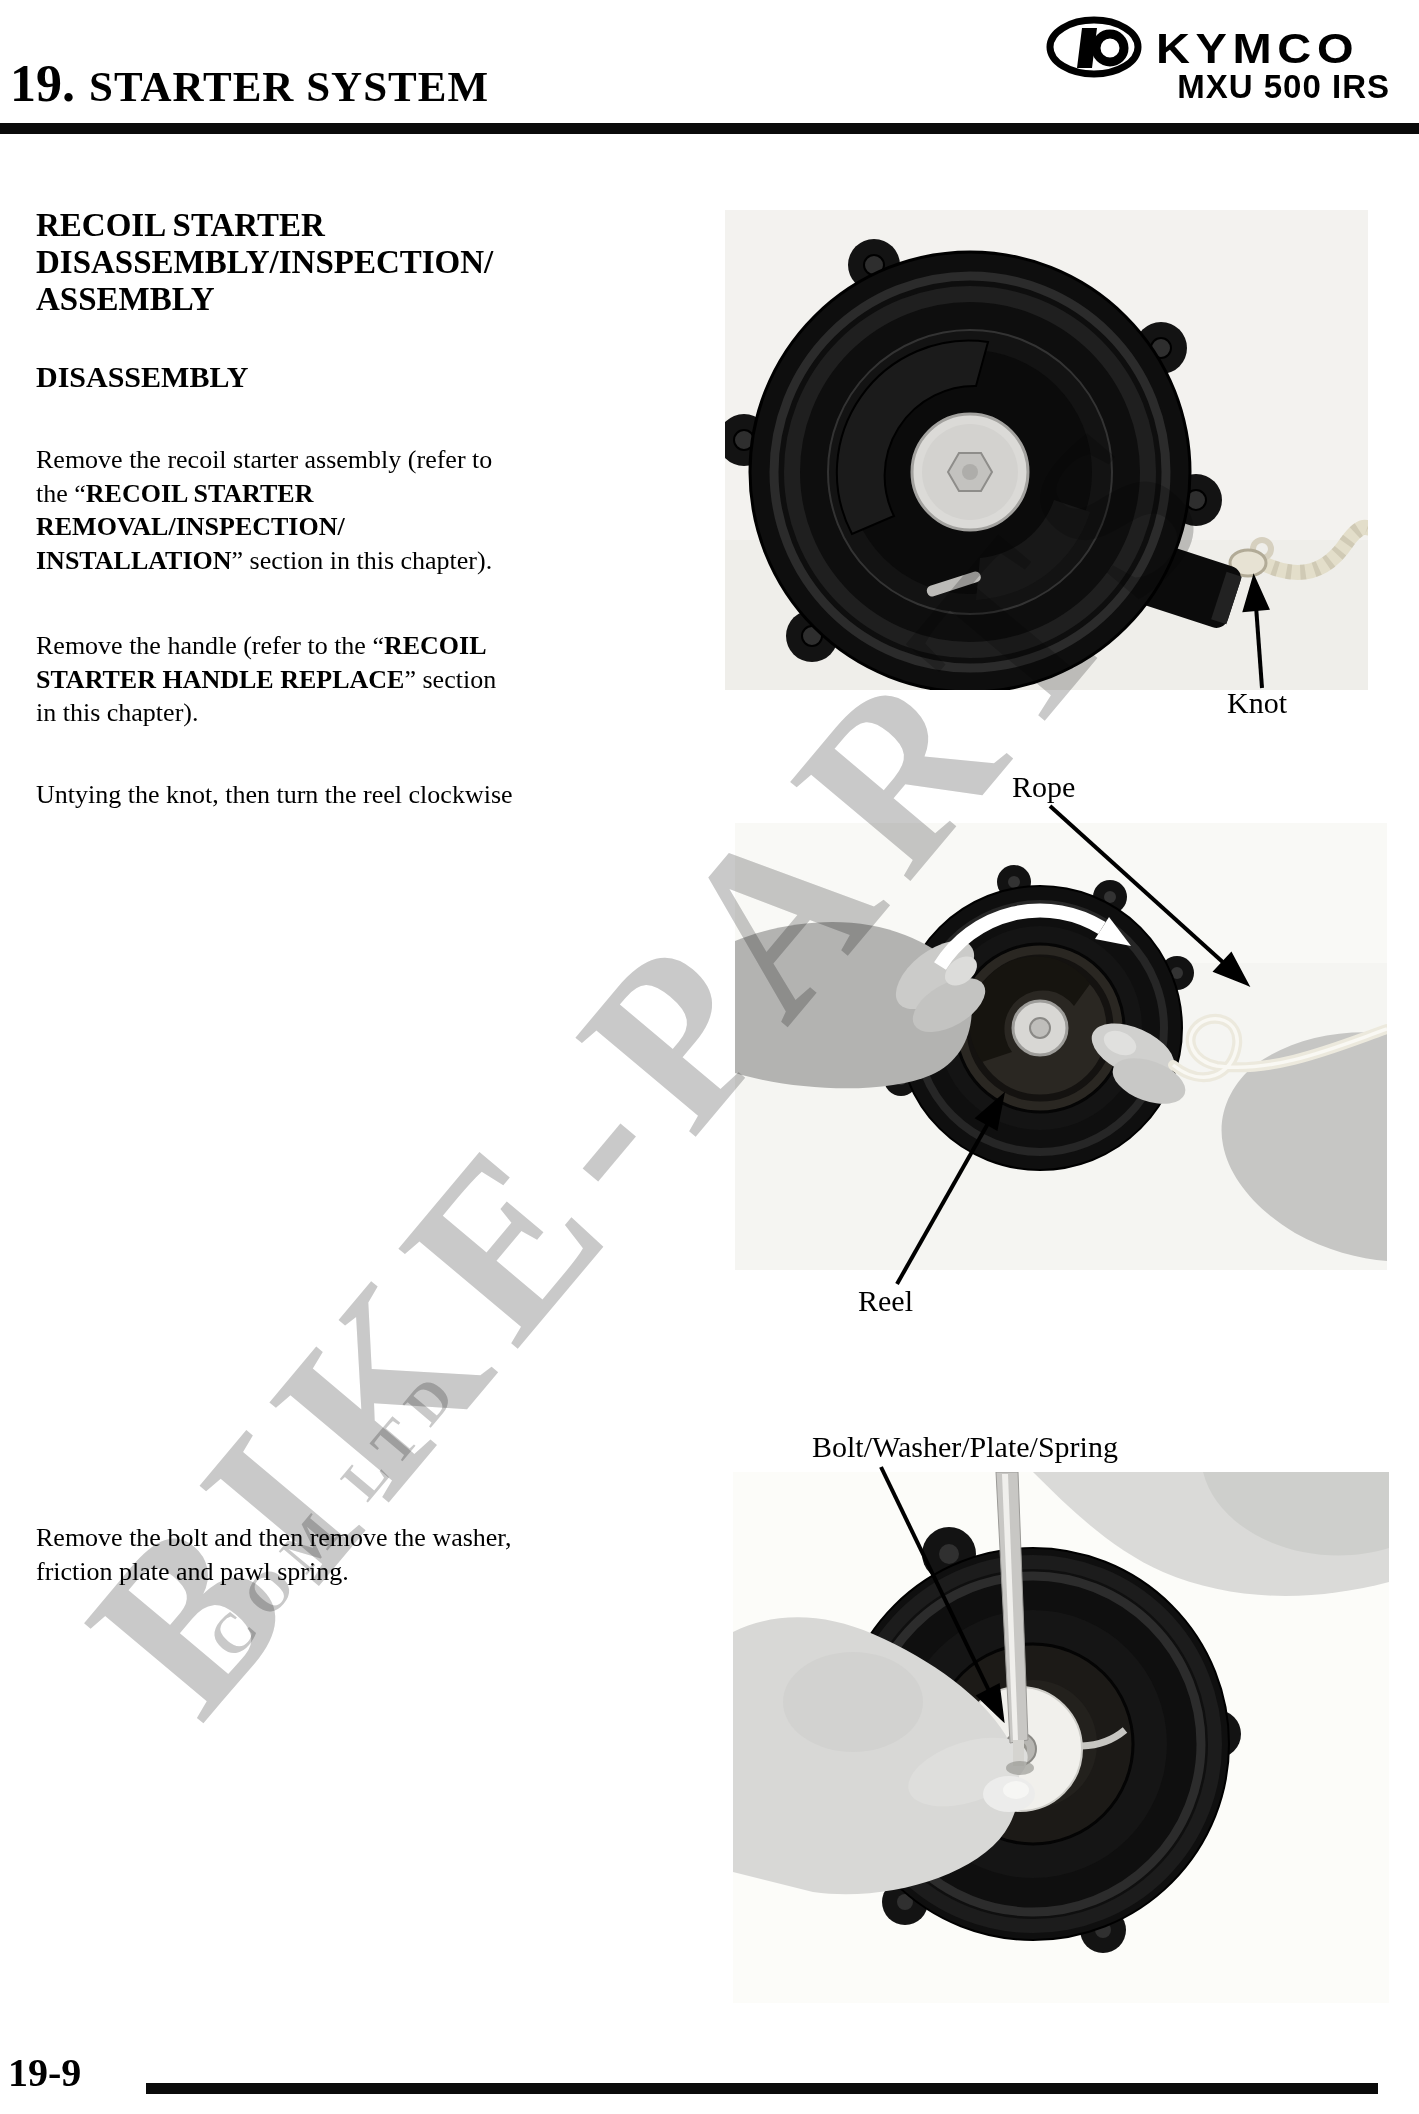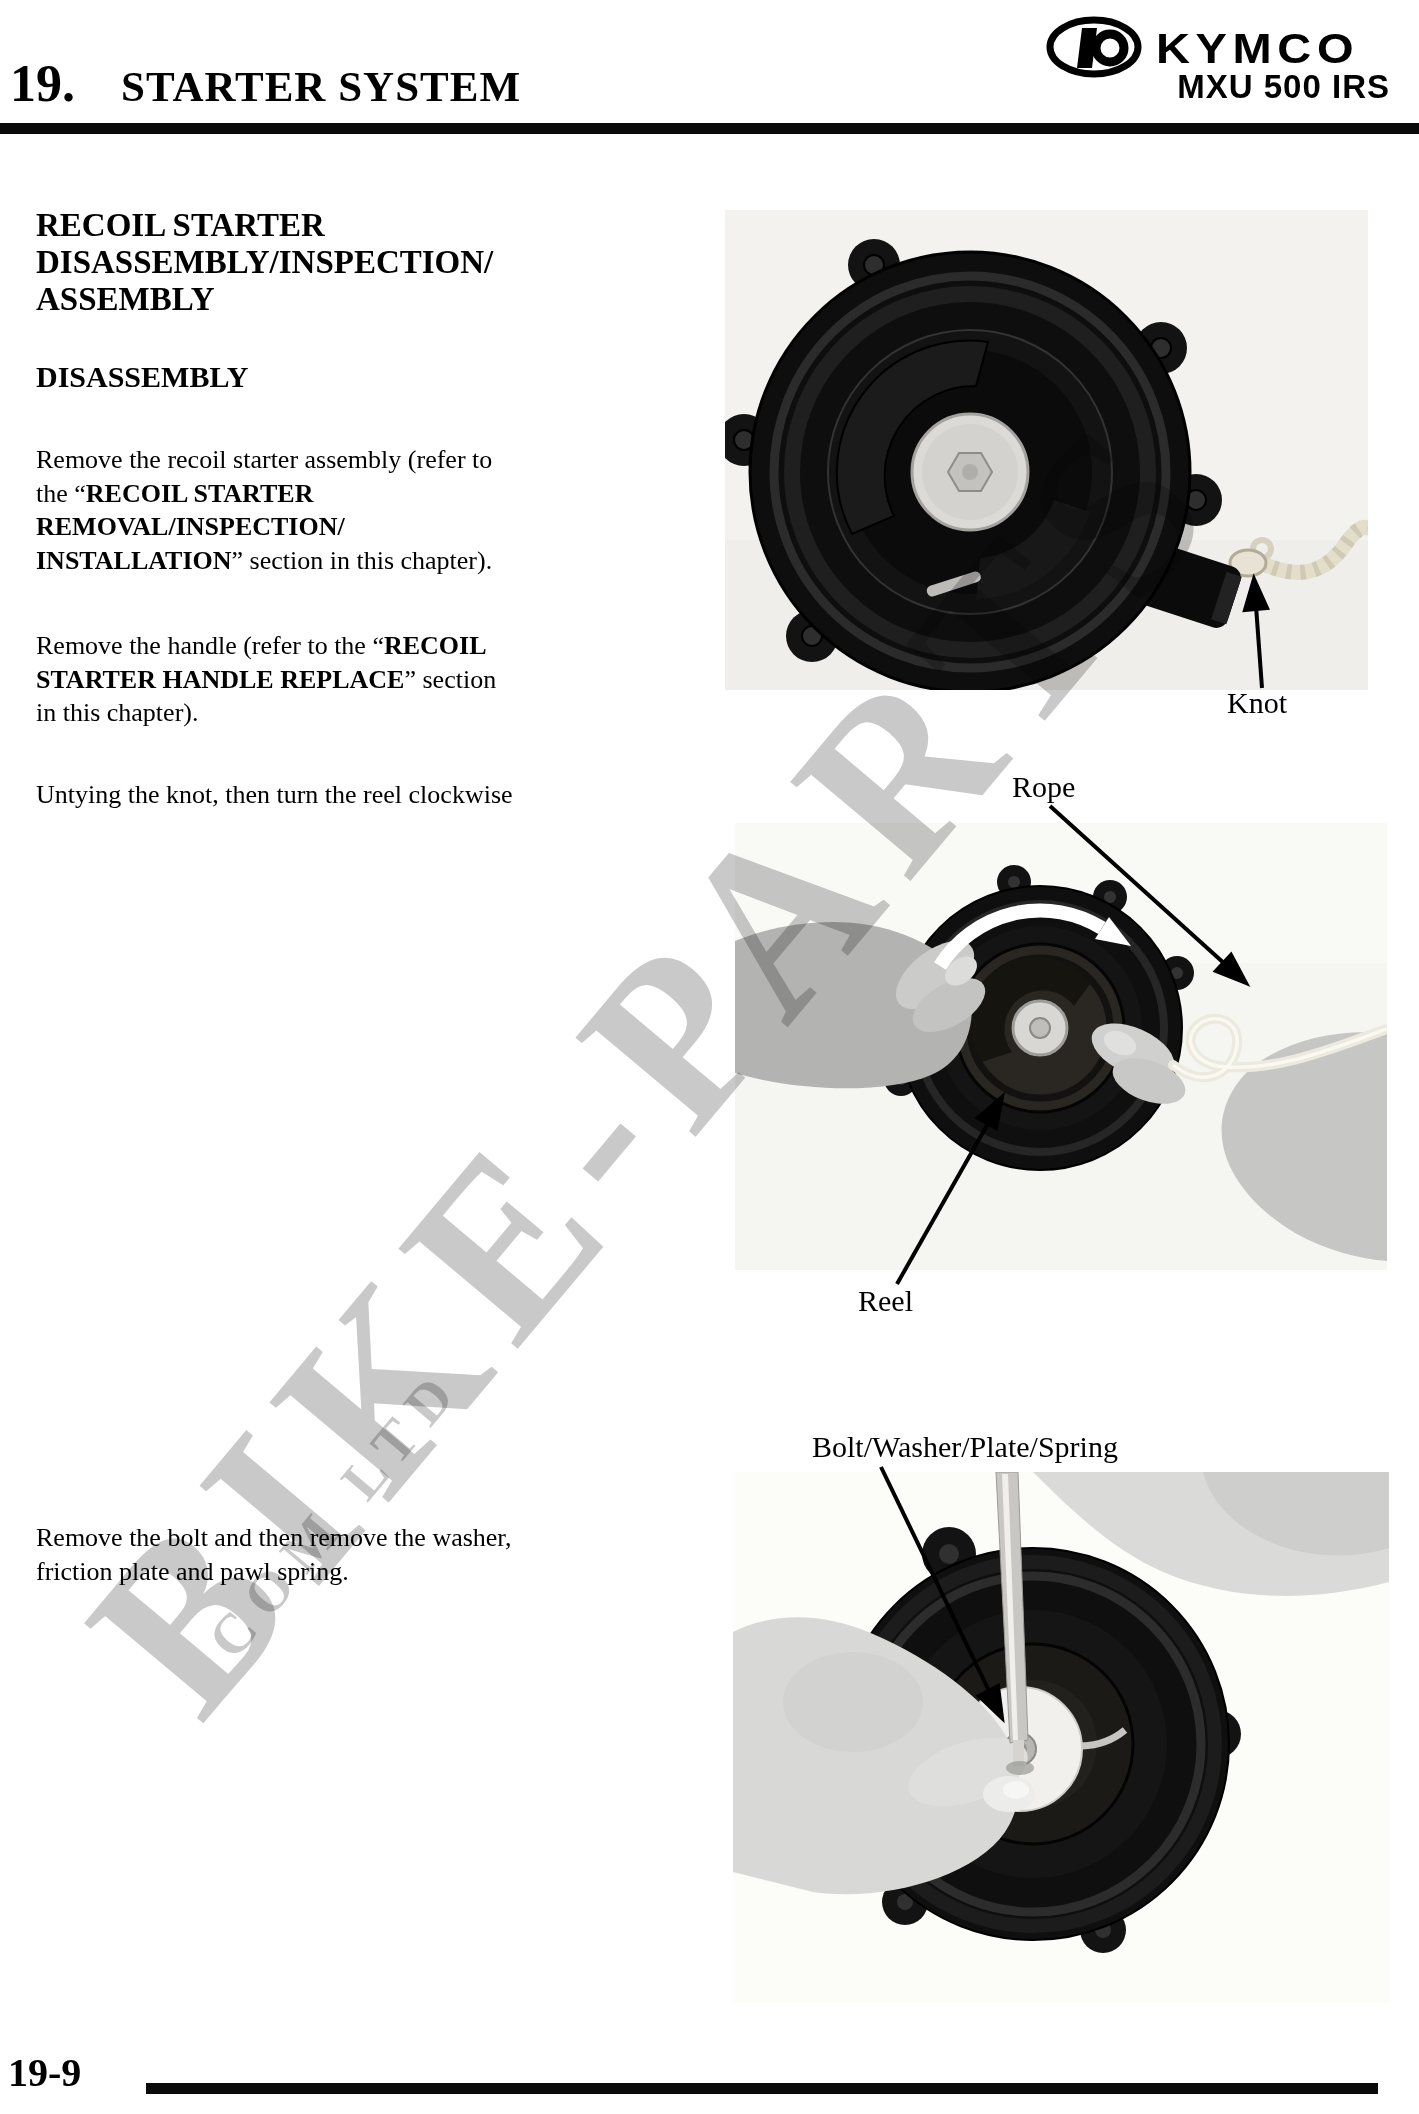--- a/index.html
+++ b/index.html
@@ -1,19 +1,19 @@
 <!DOCTYPE html>
 <html><head>
 <meta charset="utf-8">
 <style>
   html,body{margin:0;padding:0;background:#888;}
   .page{position:relative;width:1419px;height:2114px;background:#ffffff;overflow:hidden;
         font-family:"Liberation Serif",serif;color:#000;margin:0 auto;}
   
-  .title-block{position:absolute;left:10px;top:58px;display:flex;align-items:baseline;z-index:5;gap:32px;}
+  .title-block{position:absolute;left:10px;top:58px;display:flex;align-items:baseline;z-index:5;}
   .title-num{font-weight:bold;font-size:52px;line-height:1;}
   .title-text{font-weight:bold;font-size:43px;line-height:1;margin-left:14px;letter-spacing:1px;}
   .header-rule{position:absolute;left:0;top:123px;width:1419px;height:11px;background:#0a0a0a;z-index:5;}
   .brand-row{position:absolute;left:1046px;top:16px;display:flex;align-items:center;z-index:5;}
   .brand-name{font-family:"Liberation Sans",sans-serif;font-weight:bold;font-size:42px;
               letter-spacing:5px;transform:scaleX(1.12);transform-origin:left center;margin-left:14px;}
   .model{position:absolute;left:1125px;top:68px;width:265px;text-align:right;z-index:5;
          font-family:"Liberation Sans",sans-serif;font-weight:bold;font-size:33px;letter-spacing:1px;}
   
   .heading{position:absolute;left:36px;top:207px;font-weight:bold;font-size:33px;line-height:37px;z-index:5;}

